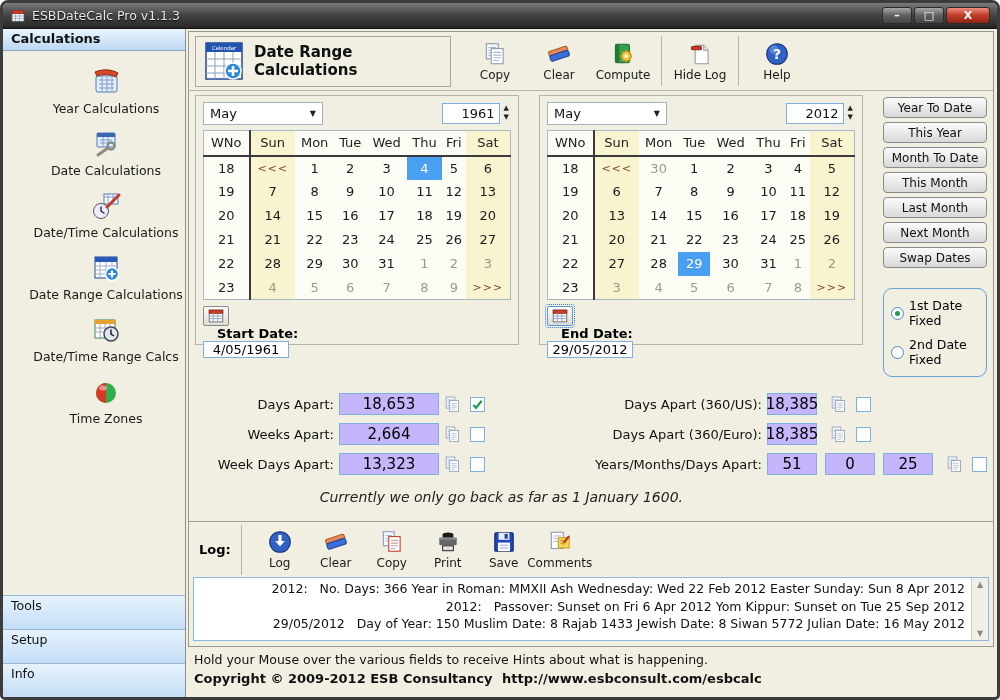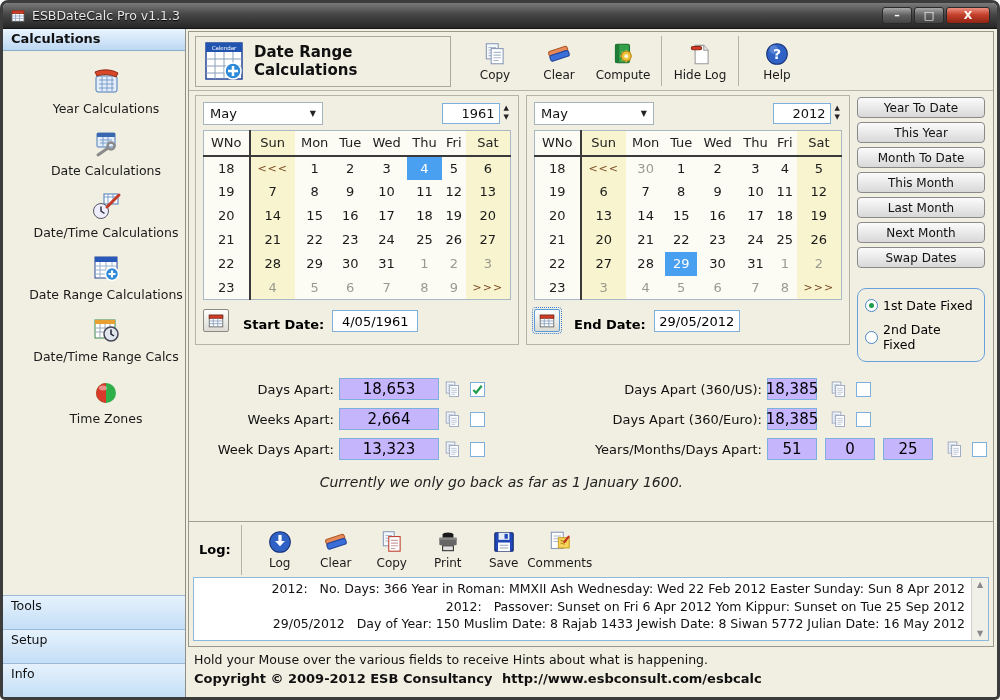--- a/index.html
+++ b/index.html
@@ -35,46 +35,46 @@
   .main-col { flex:1; display:flex; flex-direction:column; min-width:0; }
   .main-panel { height:616px; flex:none; margin:2px 3px 0 2px; border:1px solid #98988c; background:#f1efe2;
                 display:flex; flex-direction:column; }
   .toolbar { height:59px; flex:none; border-bottom:1px solid #b4b4a8; display:flex; align-items:center; padding:3px 6px; }
   .title-box { width:256px; height:51px; border:1px solid #a8a89c; display:flex; align-items:center; gap:8px; padding:0 6px; background:#f1efe2; }
   .title-box .t { font-size:15px; font-weight:bold; color:#111; }
   .tb-btn { width:58px; display:flex; flex-direction:column; align-items:center; gap:1px; cursor:pointer; margin:0 3px; }
   .tb-btn .lbl, .log-btn .lbl { font-size:12px; color:#1a1a1a; white-space:nowrap; }
   .vsep { width:1px; height:50px; background:#b4b4a8; margin:0 6px; }
   .content { flex:1; padding:4px 6px 0; display:flex; flex-direction:column; min-height:0; }
-  .cal-row { display:flex; gap:7px; flex:none; }
+  .cal-row { display:flex; gap:20px; flex:none; }
   .cal-panel { width:324px; height:250px; border:1px solid #b4b4a8; padding:5px 7px; flex:none; }
   .cal-top { display:flex; align-items:center; height:24px; }
   .select { width:120px; height:23px; background:#fff; border:1px solid #a8b4bc; display:flex; align-items:center;
             padding:0 6px; font-size:13px; color:#111; cursor:pointer; }
   .select .arr { margin-left:auto; font-size:8px; color:#222; }
   .yearwrap { margin-left:auto; display:flex; align-items:center; }
   .yearbox { width:58px; height:21px; border:1px solid #7fb0dd; background:#fff; font-size:13px; color:#111;
              display:flex; align-items:center; justify-content:flex-end; padding:0 4px; }
   .spincol { display:flex; flex-direction:column; margin-left:2px; }
   .spin-btn { font-size:7px; line-height:9px; color:#222; cursor:pointer; padding:0 2px; }
   table.cal { border-collapse:collapse; width:100%; margin-top:5px; background:#fcfcf5; border:1px solid #a8b8c4; }
   table.cal th { font-weight:normal; font-size:13px; color:#222; height:25px; border-bottom:2px solid #3a3a3a; }
   table.cal td { font-size:13px; color:#1a1a1a; text-align:center; height:24px; cursor:pointer; }
   table.cal .wno { border-right:2px solid #3a3a3a; cursor:default; color:#222; }
   table.cal .wkend { background:#f7f4cf; }
   table.cal .dim { color:#9a9a8e; }
   table.cal .nav { color:#7b4a21; font-size:11px; letter-spacing:1px; }
   table.cal .sel { background:#49a0f0; color:#fff; }
-  .date-row { display:flex; align-items:flex-end; margin-top:6px; height:26px; }
+  .date-row { display:flex; align-items:flex-start; margin-top:6px; height:26px;flex-direction:column; }
   .mini-btn { width:26px; height:23px; border:1px solid #8a8a80; border-radius:2px;
               background:linear-gradient(#fefefe,#dcdcd4); display:flex; align-items:center; justify-content:center; cursor:pointer; }
   .mini-btn.focused { border-color:#5a9ad8; outline:1px dotted #3a7ad0; outline-offset:1px; }
   .date-lbl { font-weight:bold; font-size:13px; margin:0 8px 0 14px; }
   .date-val { width:86px; height:22px; border:1px solid #7fb0dd; background:#fff; font-size:13px;
-              display:flex; align-items:center; justify-content:center;margin-top:12px; }
+              display:flex; align-items:center; justify-content:center; }
   .quick-col { width:128px; display:flex; flex-direction:column; padding-top:2px; }
   .q-btn { height:21px; margin-bottom:4px; border:1px solid #8a8a8a; border-radius:4px; font-size:12px; color:#111;
            background:linear-gradient(#fbfbfb,#d8d8d8); display:flex; align-items:center; justify-content:center; cursor:pointer; }
   .radio-group { margin-top:16px; border:1px solid #6aa0dc; border-radius:9px; padding:9px 7px; display:flex;
                  flex-direction:column; gap:9px; background:#f1efe2; }
   .radio-opt { display:flex; align-items:center; gap:5px; font-size:12.5px; cursor:pointer; }
   .radio { width:13px; height:13px; border-radius:50%; border:1px solid #4a88c8; background:#fff; flex:none; position:relative; }
   .radio.sel::after { content:''; position:absolute; left:3px; top:3px; width:5px; height:5px; border-radius:50%; background:#1f9d4d; }
   .results { display:flex; margin-top:12px; flex:none; }
   .res-left { width:330px; margin-left:18px; }

